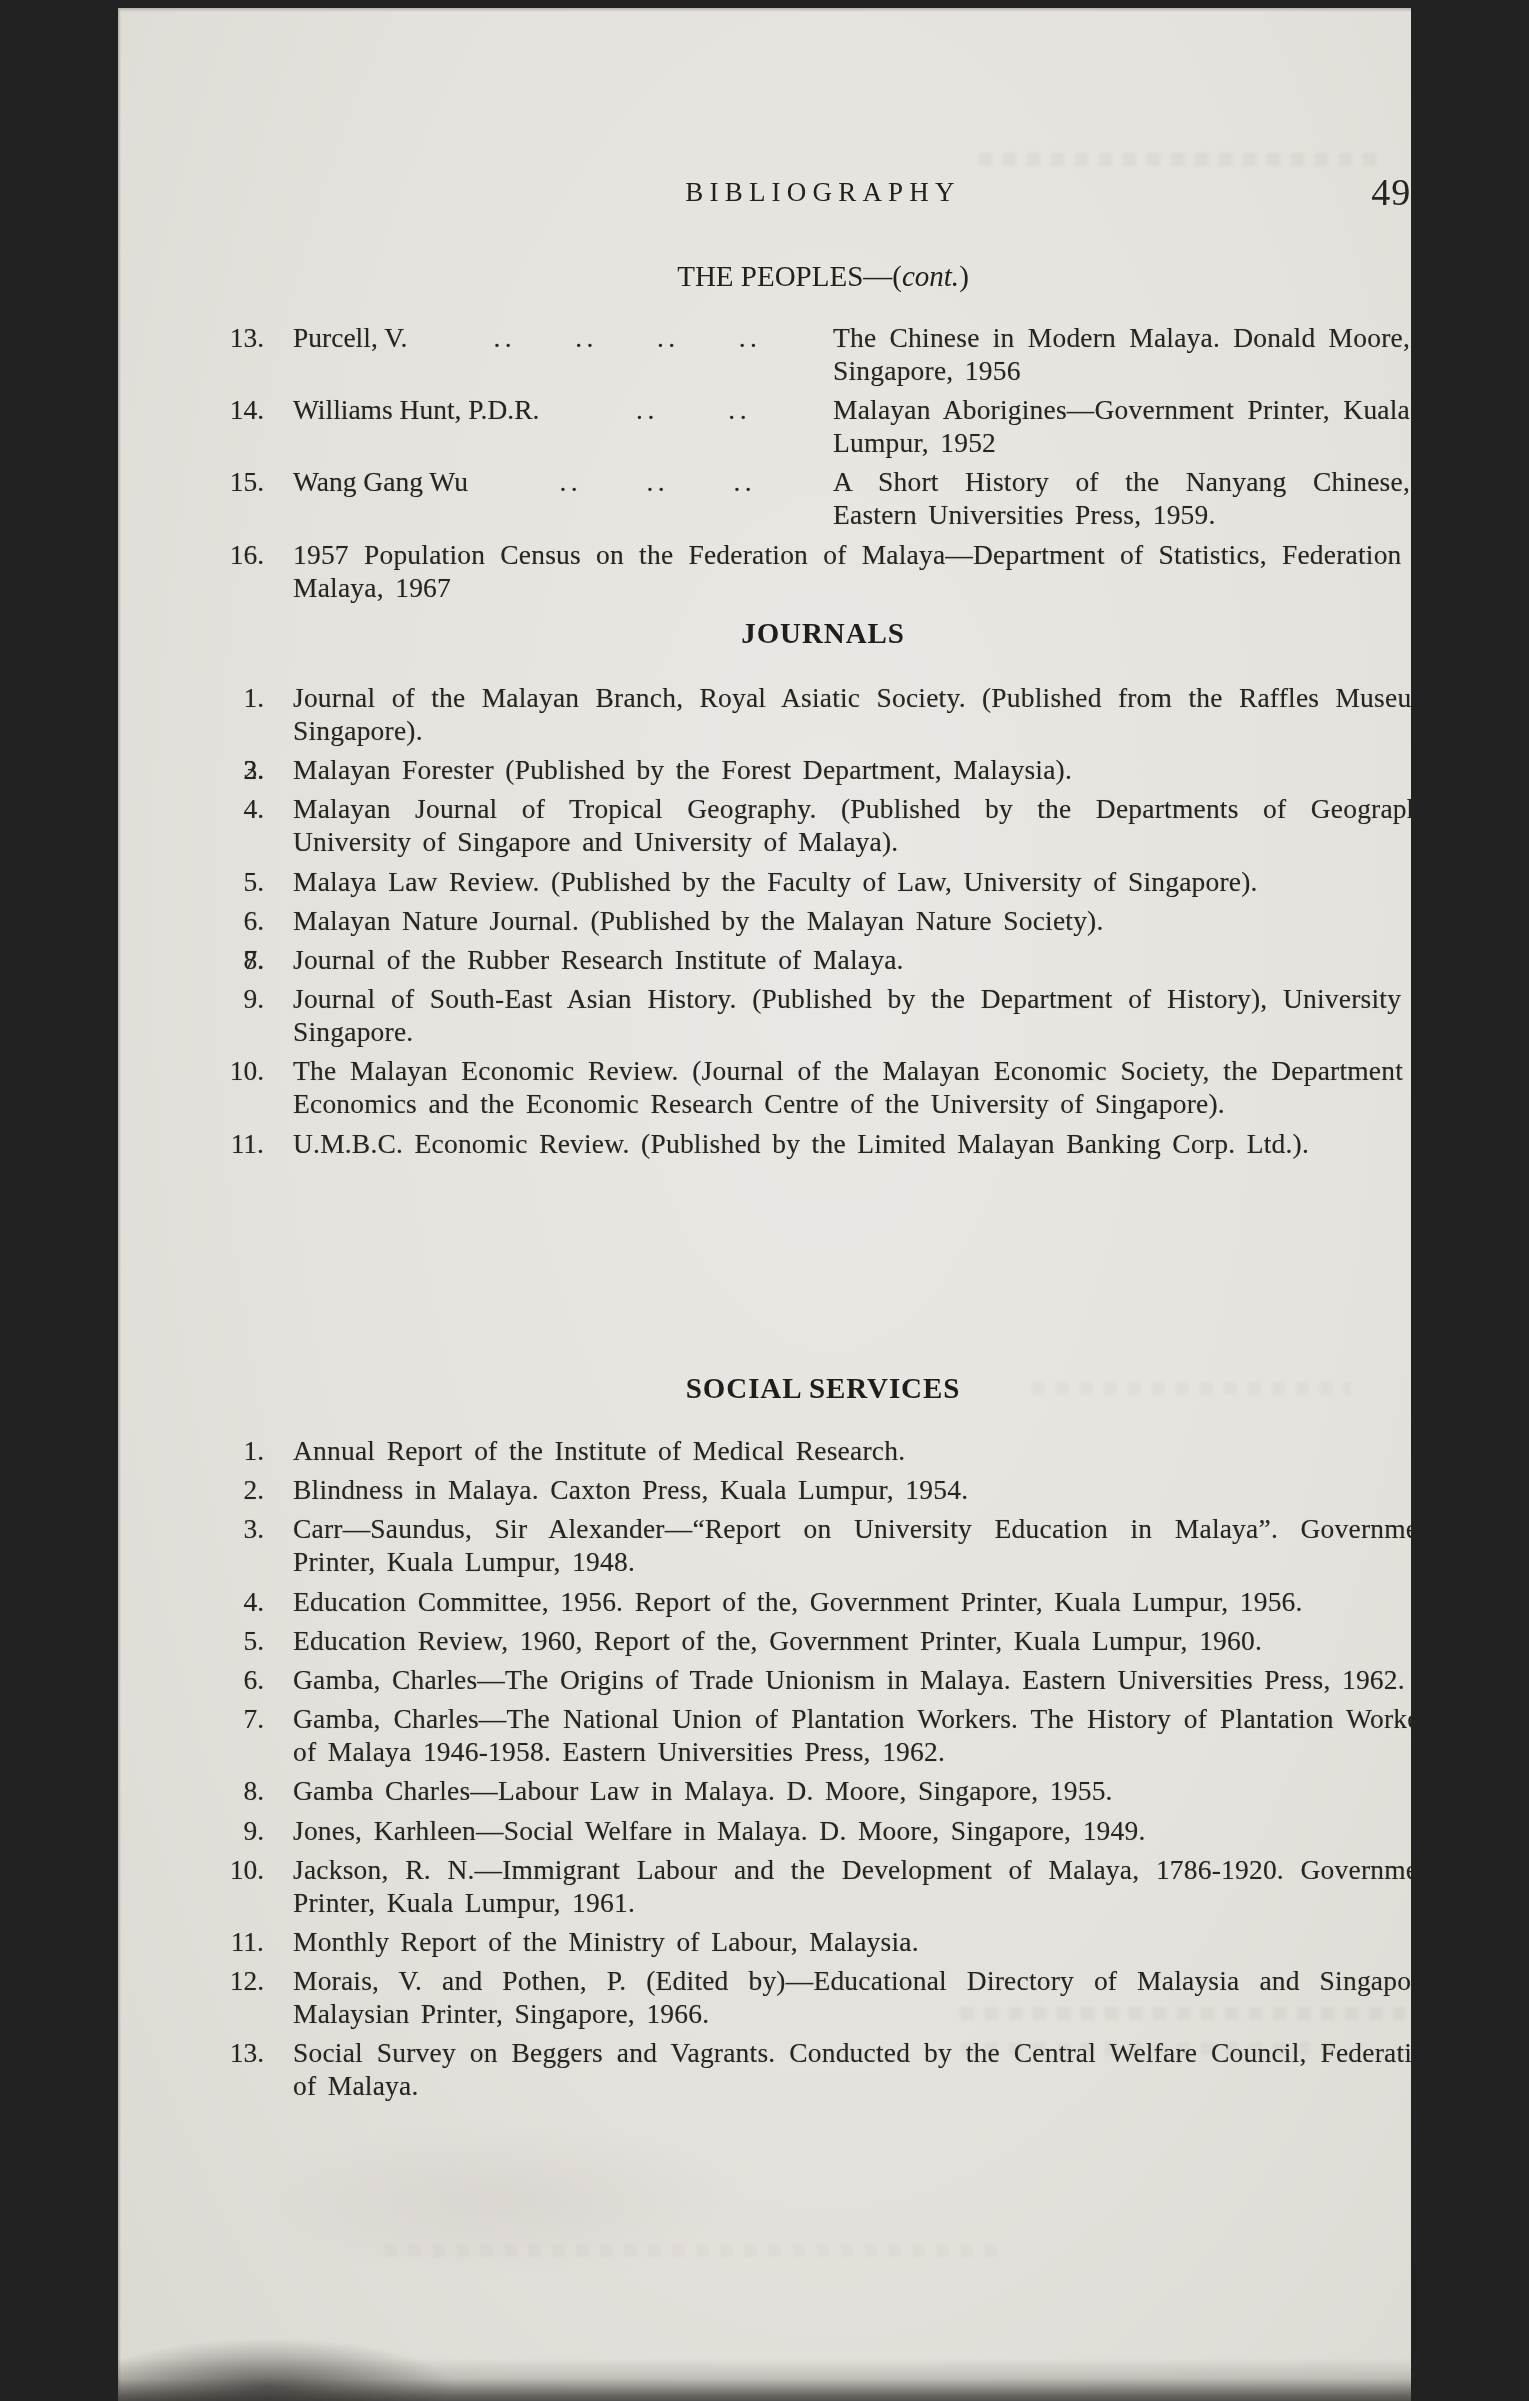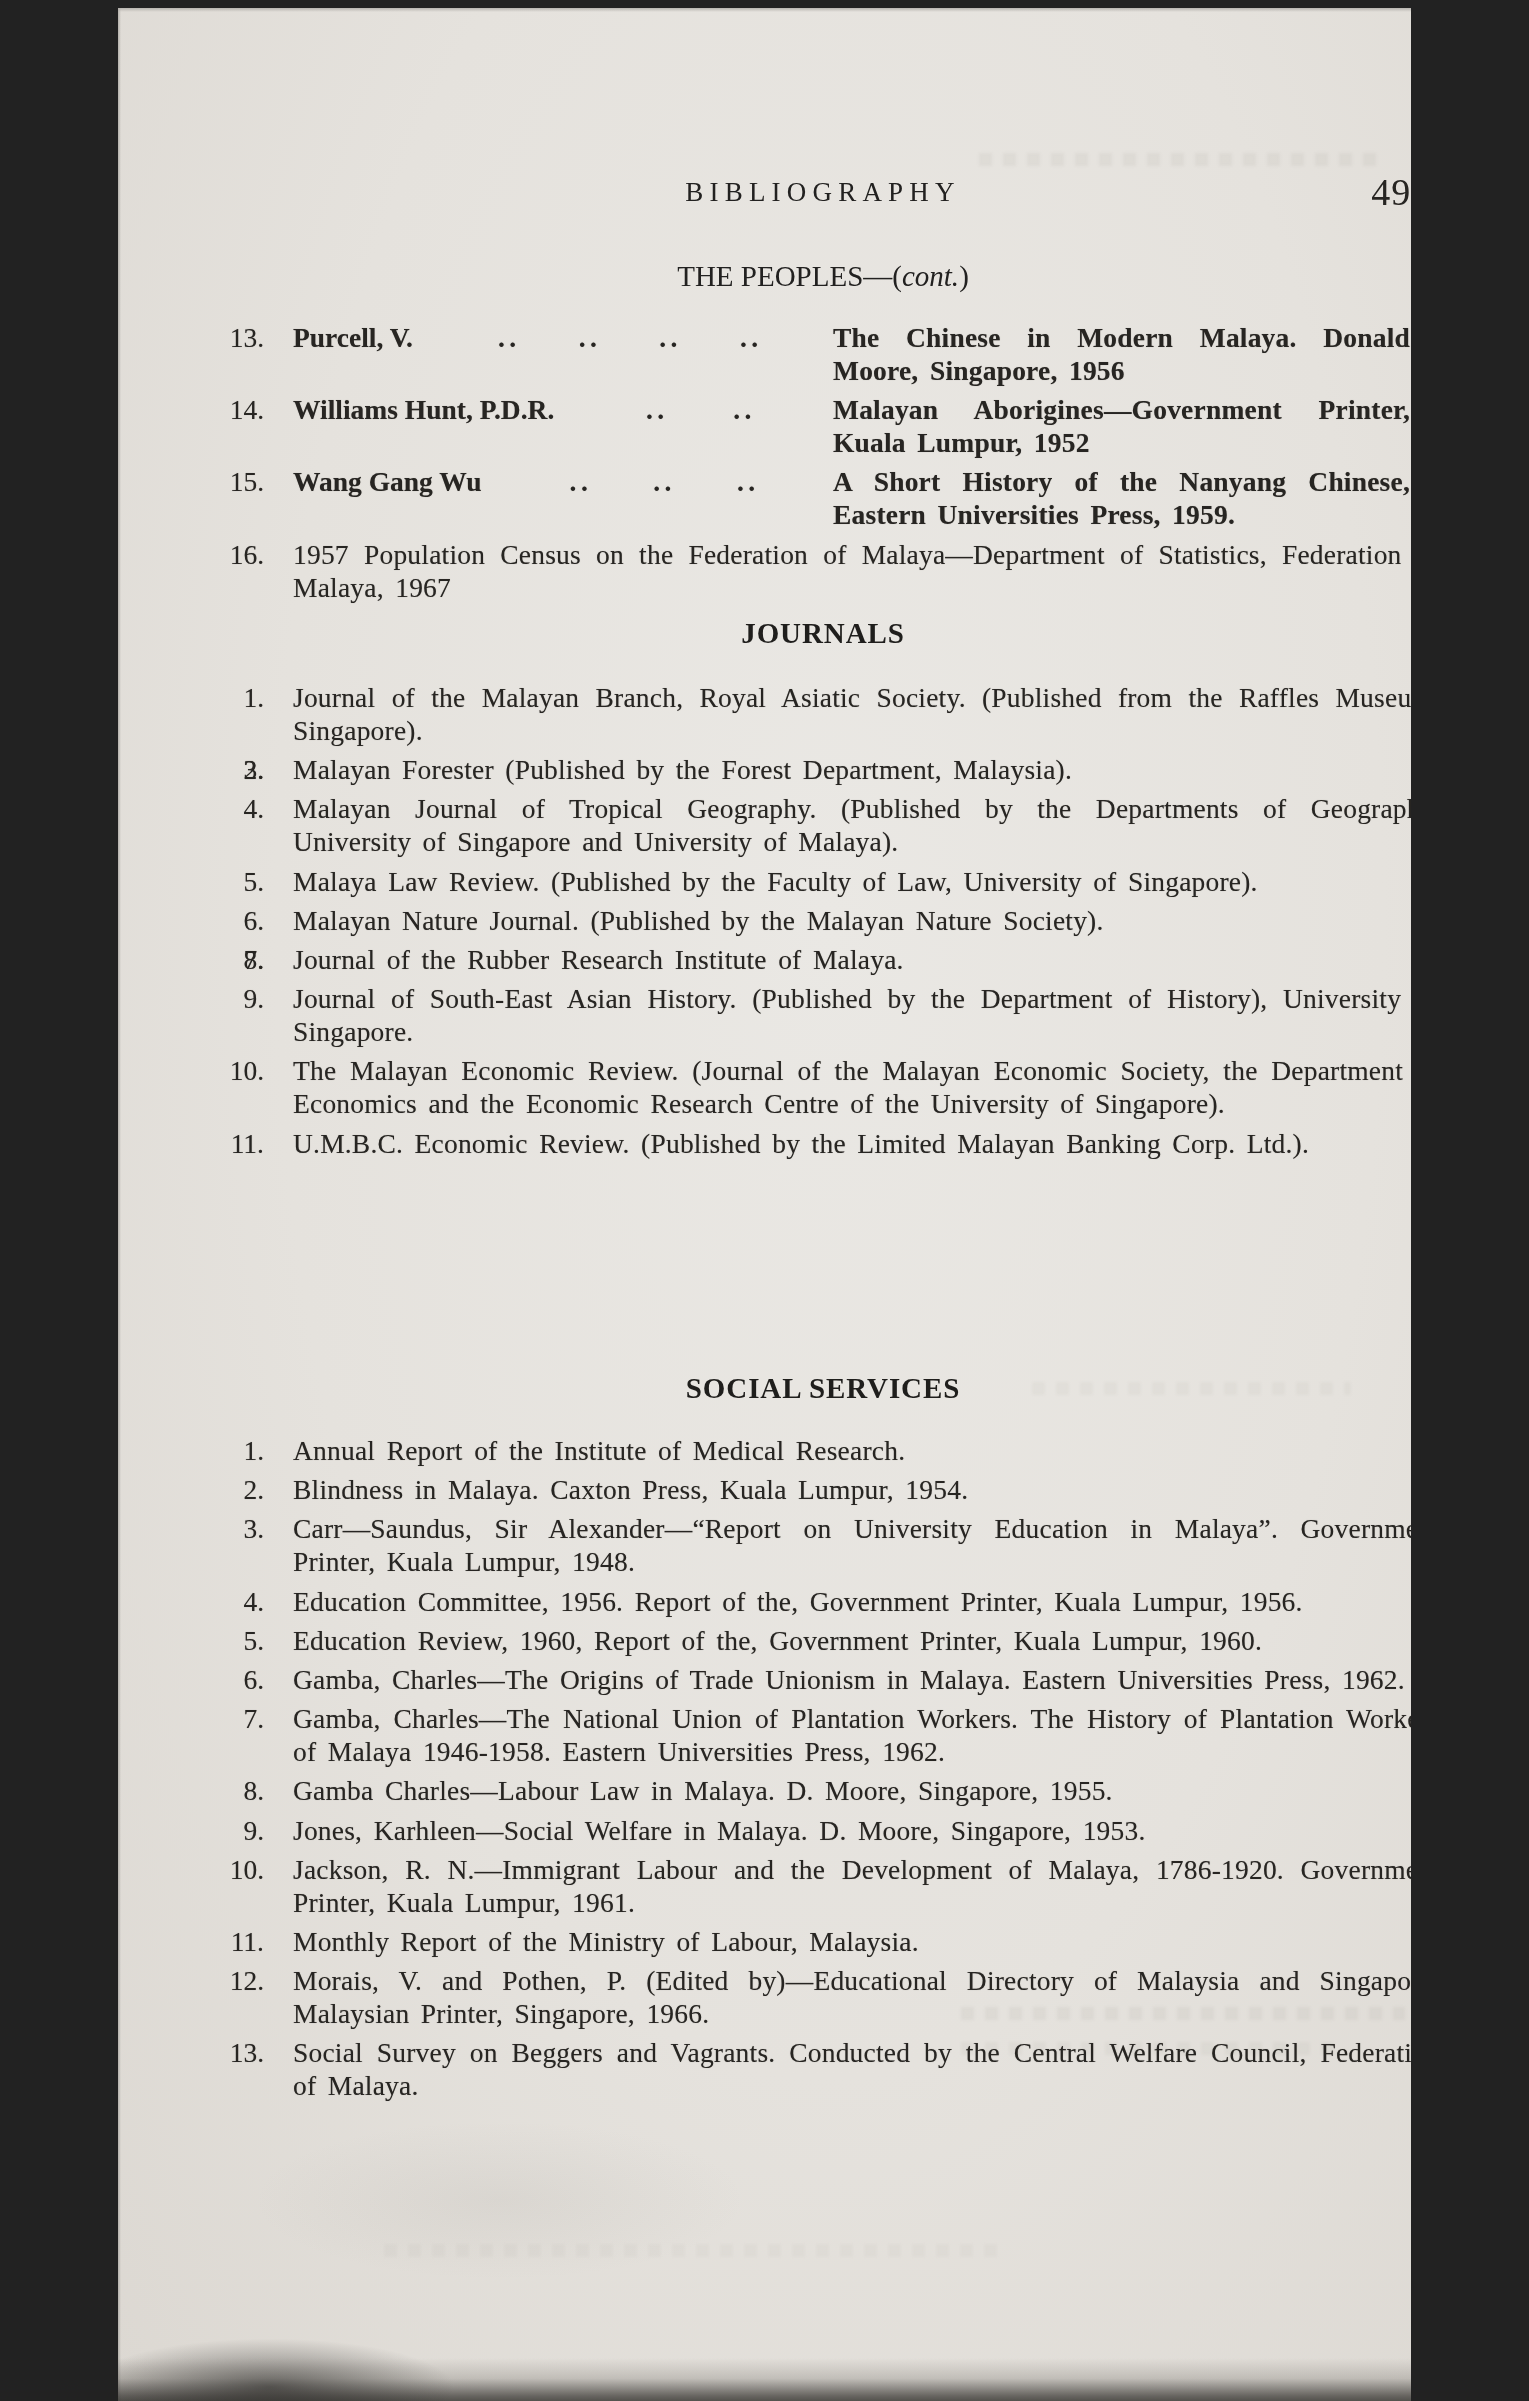--- a/index.html
+++ b/index.html
@@ -54,21 +54,21 @@
   .entries-s{margin-top:28px;}
 
   .entry{position:relative;padding-left:91px;margin-bottom:6.2px;
     font-size:27.5px;line-height:33px;}
   .num{position:absolute;left:0;top:0;width:62px;text-align:right;}
   .txt{margin:0;width:1147px;text-align:justify;
     word-spacing:4.4px;letter-spacing:0.2px;hyphens:none;
     text-shadow:0 0 0.9px rgba(45,42,38,0.35);}
   .num,.author,.dots{text-shadow:0 0 0.9px rgba(45,42,38,0.35);}
 
-  .p-row{display:flex;align-items:flex-start;font-weight:bold;}
+  .p-row{display:flex;align-items:flex-start;}
   .author-wrap{display:flex;width:540px;flex:0 0 540px;align-items:baseline;}
   .author{white-space:nowrap;}
   .leaders{flex:1;display:flex;justify-content:space-evenly;padding:0 12.4px 0 27px;}
   .dots{letter-spacing:4.4px;}
   .desc{margin:0;width:577px;flex:0 0 577px;text-align:justify;
     word-spacing:4.4px;letter-spacing:0.2px;hyphens:none;
     text-shadow:0 0 0.9px rgba(45,42,38,0.35);}
 </style>
 </head>
 <body>
@@ -232,21 +232,21 @@
         <div class="entry">
             <span class="num">7.</span>
             <p class="txt">Gamba, Charles—The National Union of Plantation Workers. The History of Plantation Workers of Malaya 1946-1958. Eastern Universities Press, 1962.</p>
           </div>
         <div class="entry">
             <span class="num">8.</span>
             <p class="txt">Gamba Charles—Labour Law in Malaya. D. Moore, Singapore, 1955.</p>
           </div>
         <div class="entry">
             <span class="num">9.</span>
-            <p class="txt">Jones, Karhleen—Social Welfare in Malaya. D. Moore, Singapore, 1953.</p>
+            <p class="txt">Jones, Karhleen—Social Welfare in Malaya. D. Moore, Singapore, 1949.</p>
           </div>
         <div class="entry">
             <span class="num">10.</span>
             <p class="txt">Jackson, R. N.—Immigrant Labour and the Development of Malaya, 1786-1920. Government Printer, Kuala Lumpur, 1961.</p>
           </div>
         <div class="entry">
             <span class="num">11.</span>
             <p class="txt">Monthly Report of the Ministry of Labour, Malaysia.</p>
           </div>
         <div class="entry">

